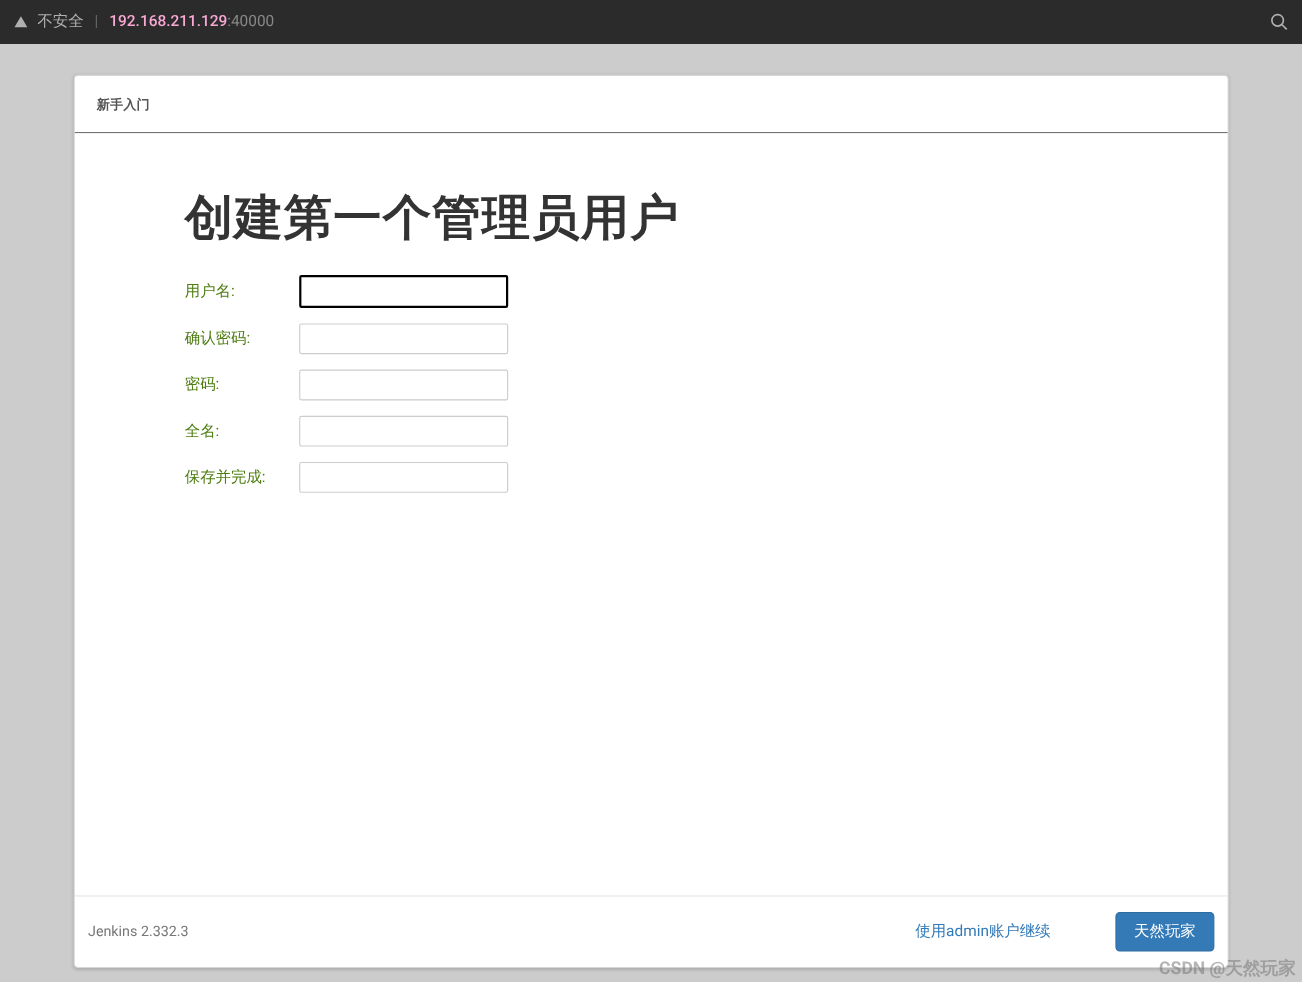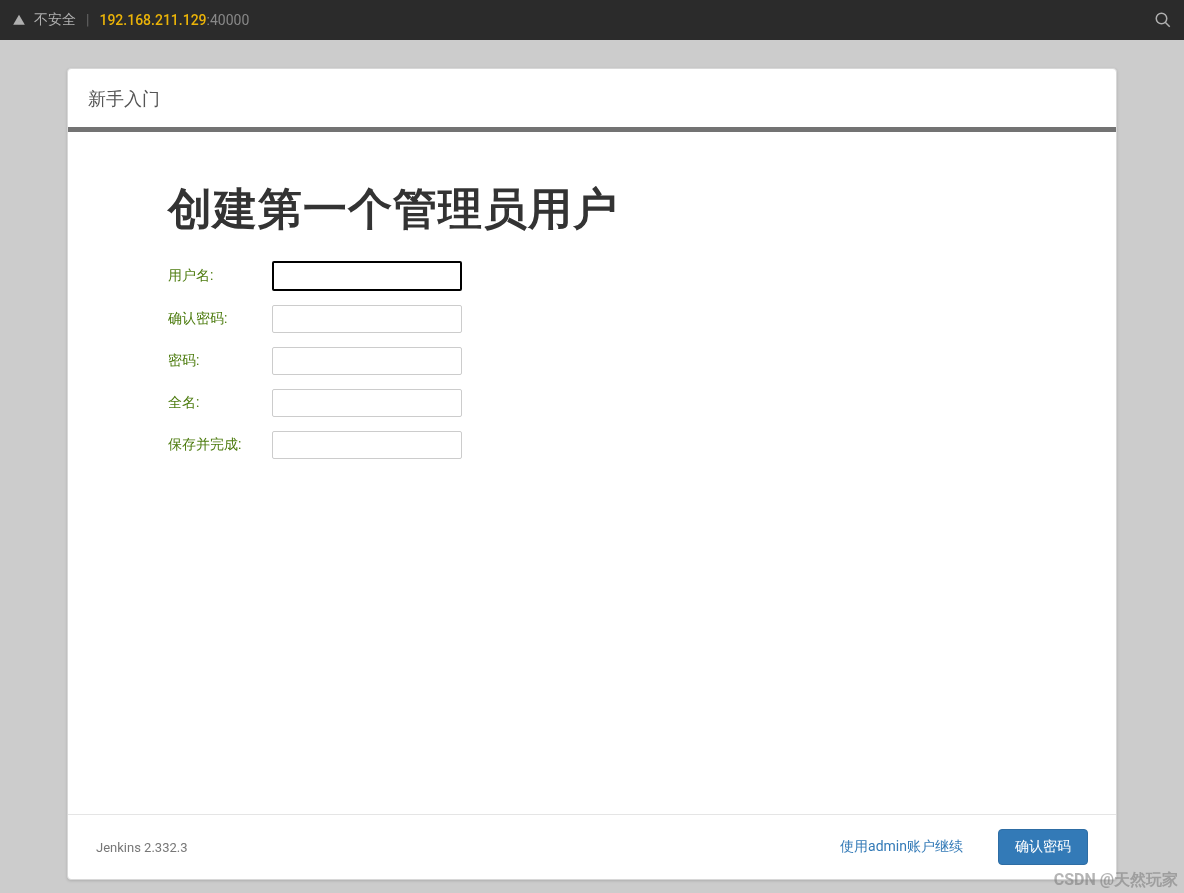--- a/index.html
+++ b/index.html
@@ -34,21 +34,21 @@
       margin-right: 10px;
     }
     .browser-bar .divider {
       color: #666;
       margin-right: 10px;
     }
     .browser-bar .url {
       color: #e0e0e0;
     }
     .browser-bar .url .host {
-      color: #eab308;
+      color: #f9a8d4;
       font-weight: 500;
     }
     .browser-bar .url .port {
       color: #888;
     }
     .browser-bar .spacer {
       flex: 1;
     }
     .browser-bar .search-icon {
       color: #b0b0b0;
@@ -68,23 +68,23 @@
       margin: 0 auto;
       border-radius: 4px;
       box-shadow: 0 1px 3px rgba(0,0,0,0.15);
       border: 1px solid #d8d8d8;
       display: flex;
       flex-direction: column;
       height: 812px;
     }
     .card-header {
       padding: 18px 20px 16px 20px;
-      border-bottom: 5px solid #737373;
-      font-size: 18px;
-      font-weight: 400;
+      border-bottom: 1px solid #737373;
+      font-size: 12px;
+      font-weight: 700;
       color: #555;
     }
     .card-body {
       flex: 1;
       padding: 48px 20px 20px 100px;
       overflow: auto;
     }
     .form-title {
       font-size: 44px;
       font-weight: 700;
@@ -113,23 +113,24 @@
       font-size: 14px;
       background: #fff;
     }
     .form-input.focused {
       border: 2px solid #000;
       outline: none;
       height: 30px;
     }
     .card-footer {
       border-top: 1px solid #e5e5e5;
-      padding: 14px 28px;
-      display: flex;
-      align-items: center;
+      padding: 14px 12px;
+      display: flex;
+      align-items: center;
+      gap: 24px;
     }
     .footer-version {
       font-size: 13px;
       color: #777;
     }
     .footer-spacer {
       flex: 1;
     }
     .footer-link {
       color: #337ab7;
@@ -212,18 +213,18 @@
 
       <div class="form-row">
         <label class="form-label">保存并完成:</label>
         <input type="text" class="form-input" value="" style="">
       </div>
     </div>
     <div class="card-footer">
       <span class="footer-version">Jenkins 2.332.3</span>
       <span class="footer-spacer"></span>
       <a class="footer-link">使用admin账户继续</a>
-      <button class="btn-primary">确认密码</button>
+      <button class="btn-primary">天然玩家</button>
     </div>
   </div>
 </div>
 
 <div class="watermark">CSDN @天然玩家</div>
 
 </body></html>

